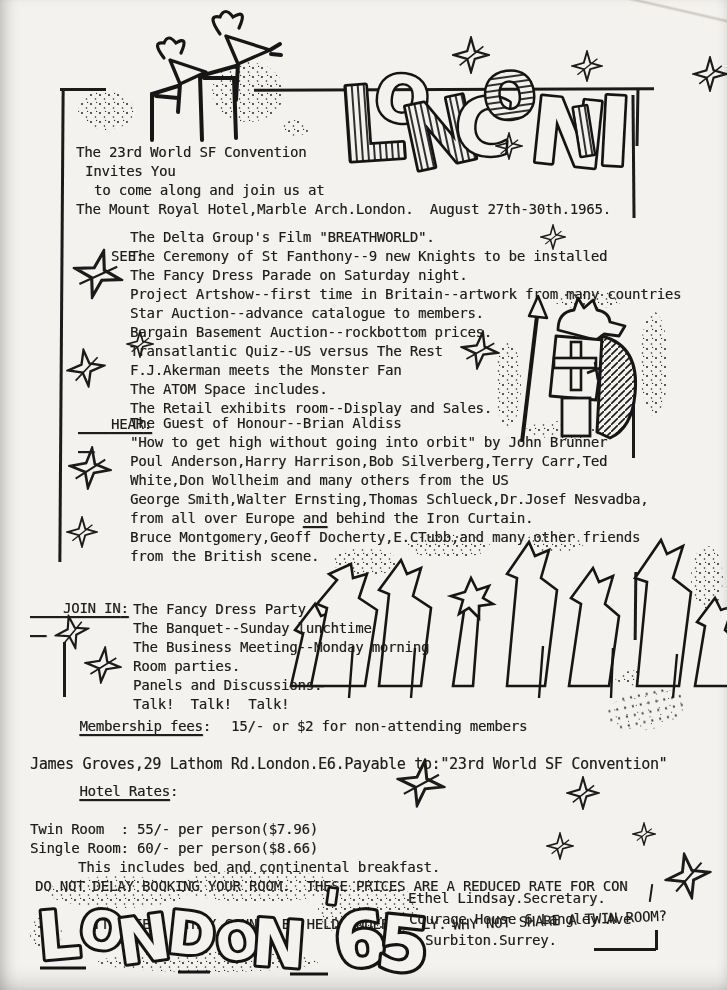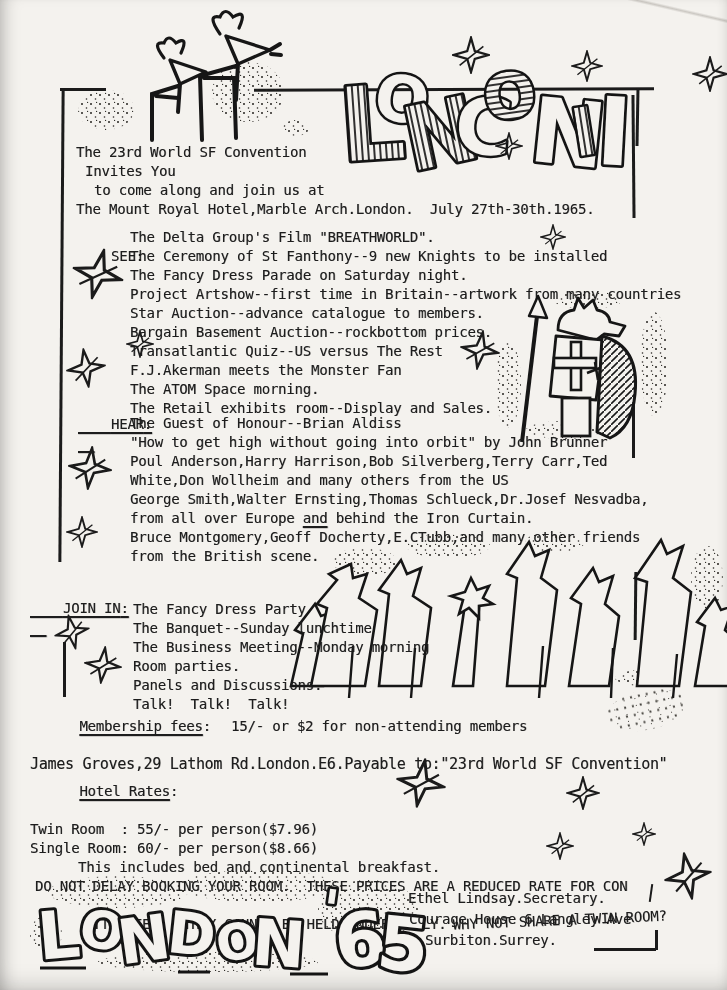--- a/index.html
+++ b/index.html
@@ -151,36 +151,36 @@
       <use href="#star4"></use>
     </svg>
   <svg class="abs" style="left:664px;top:852px;transform:rotate(-10deg)" width="48" height="48">
       <use href="#star4"></use>
     </svg>
 
   <div class="abs" style="left:76px;top:143px">
     <div class="ln">The 23rd World SF Convention</div>
     <div class="ln" style="margin-left:9px">Invites You</div>
     <div class="ln" style="margin-left:18px">to come along and join us at</div>
-    <div class="ln">The Mount Royal Hotel,Marble Arch.London.  July 27th-30th.1965.</div>
+    <div class="ln">The Mount Royal Hotel,Marble Arch.London.  August 27th-30th.1965.</div>
   </div>
 
   <div class="abs ln" style="left:78px;top:228px">
     <span>SEE</span><span>:</span>
   </div>
   <div class="abs" style="left:130px;top:228px">
     <div class="ln">The Delta Group's Film "BREATHWORLD".</div>
     <div class="ln">The Ceremony of St Fanthony--9 new Knights to be installed</div>
     <div class="ln">The Fancy Dress Parade on Saturday night.</div>
     <div class="ln">Project Artshow--first time in Britain--artwork from many countries</div>
     <div class="ln">Star Auction--advance catalogue to members.</div>
     <div class="ln">Bargain Basement Auction--rockbottom prices.</div>
     <div class="ln">Transatlantic Quiz--US versus The Rest</div>
     <div class="ln">F.J.Akerman meets the Monster Fan</div>
-    <div class="ln">The ATOM Space morning.</div>
+    <div class="ln">The ATOM Space includes.</div>
     <div class="ln">The Retail exhibits room--Display and Sales.</div>
   </div>
 
   <svg class="abs" style="left:492px;top:292px" width="180" height="152" viewBox="0 0 180 152">
     <ellipse cx="16" cy="92" rx="13" ry="44" fill="url(#pat-dots)"></ellipse>
     <ellipse cx="162" cy="72" rx="14" ry="52" fill="url(#pat-dots)"></ellipse>
     <ellipse cx="72" cy="138" rx="38" ry="9" fill="url(#pat-dots)"></ellipse>
     <ellipse cx="96" cy="8" rx="34" ry="9" fill="url(#pat-dots)"></ellipse>
     <path d="M46 4 L55 26 L37 24 Z" fill="#f4f2ee" stroke="#161616" stroke-width="2.5" stroke-linejoin="round"></path>
     <path d="M45 24 L30 150" stroke="#161616" stroke-width="4" fill="none"></path>

